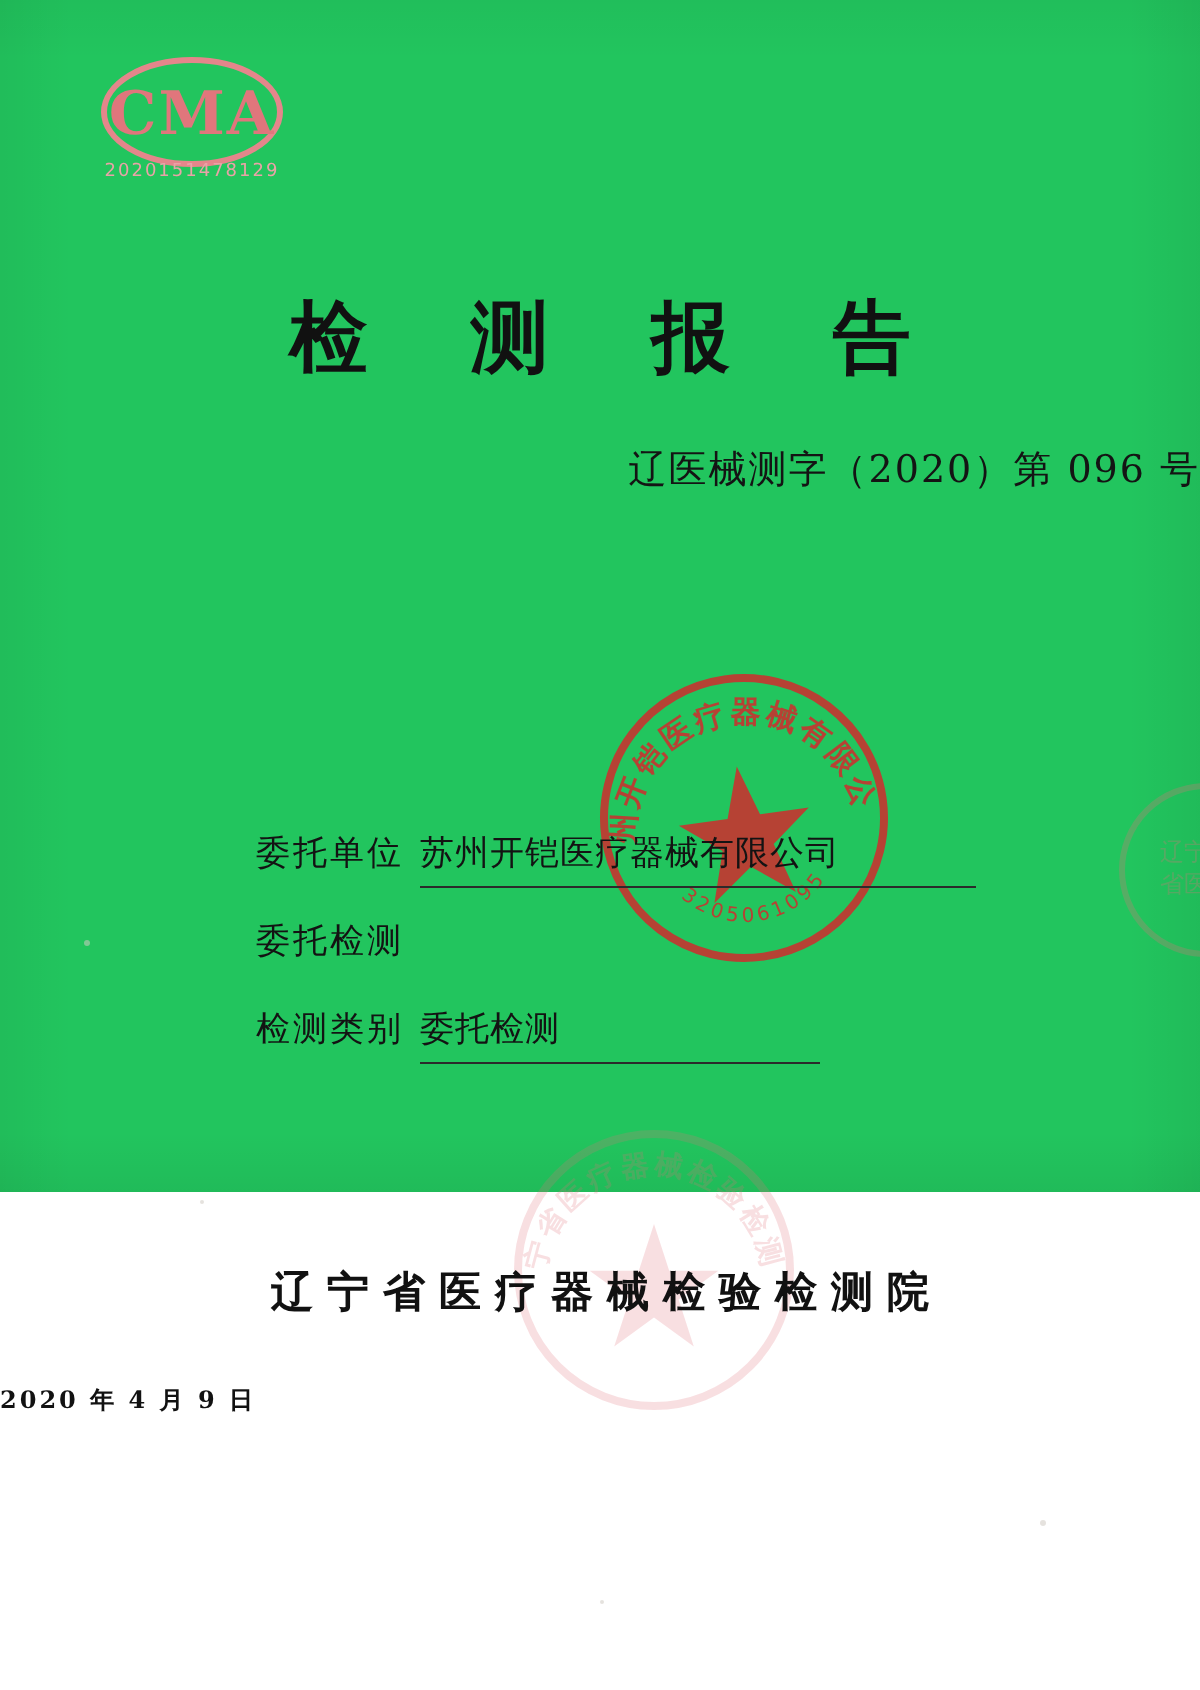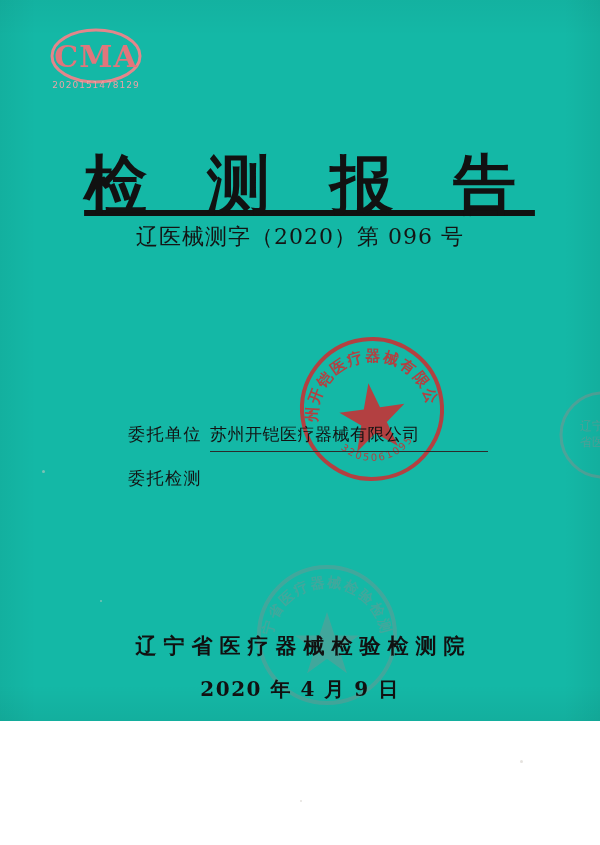--- a/index.html
+++ b/index.html
@@ -10,22 +10,22 @@
     width: 600px;
     height: 845px;
     background: #ffffff;
     font-family: "Liberation Serif", "DejaVu Serif", serif;
     color: #1a1a1a;
     overflow: hidden;
   }
   .page {
     position: relative;
     width: 600px;
-    height: 721px;
-    background: #14b8a6;
+    height: 596px;
+    background: #22c55e;
     box-sizing: border-box;
   }
 
   
   .paper-shade {
     position: absolute;
     inset: 0;
     pointer-events: none;
     background:
       linear-gradient(to right, rgba(0,0,0,0.045), rgba(0,0,0,0) 6%, rgba(0,0,0,0) 94%, rgba(0,0,0,0.05)),
@@ -42,53 +42,52 @@
   }
   .cma-mark svg { display: block; }
 
   
   .doc-title {
     position: absolute;
     top: 142px;
     left: 0;
     width: 100%;
     text-align: center;
-    font-size: 63px;
+    font-size: 39px;
     font-weight: bold;
     letter-spacing: 19px;
     text-indent: 19px;
     color: #111111;
     font-family: "DejaVu Serif", "Liberation Serif", serif;
-    text-decoration: underline;
   }
 
   .doc-number {
     position: absolute;
     top: 222px;
     left: 0;
     width: 100%;
-    text-align: center;
-    font-size: 22px;
+    text-align: right;
+    font-size: 19px;
     letter-spacing: 1px;
     color: #141414;
     font-family: "DejaVu Serif", "Liberation Serif", serif;
   }
 
   
   .fields {
     position: absolute;
     left: 128px;
     top: 415px;
     width: 360px;
   }
   .field-row {
     position: relative;
     height: 44px;
     display: flex;
-    align-items: center;
+    align-items: flex-start;
   }
   .field-label {
     font-size: 17px;
     letter-spacing: 1.5px;
     white-space: nowrap;
     padding-bottom: 6px;
     color: #131313;
     font-family: "DejaVu Sans", "Liberation Sans", sans-serif;
   }
   .field-value-wrap {
@@ -115,25 +114,25 @@
     text-align: center;
     font-size: 21px;
     letter-spacing: 7px;
     text-indent: 7px;
     font-weight: bold;
     color: #111111;
     font-family: "DejaVu Serif", "Liberation Serif", serif;
   }
   .issue-date {
     position: absolute;
-    top: 676px;
-    left: 0;
-    width: 100%;
-    text-align: center;
-    font-size: 20px;
+    top: 692px;
+    left: 0;
+    width: 100%;
+    text-align: left;
+    font-size: 12px;
     letter-spacing: 1.5px;
     font-weight: bold;
     color: #111111;
     font-family: "DejaVu Serif", "Liberation Serif", serif;
   }
 
   
   .stamp {
     position: absolute;
     pointer-events: none;
@@ -227,20 +226,26 @@
       <span class="field-label">委托单位</span>
       <span class="field-value-wrap">
         <span class="field-value">苏州开铠医疗器械有限公司</span>
       </span>
     </div>
 
     <div class="field-row short">
       <span class="field-label">委托检测</span>
     </div>
 
+    <div class="field-row shorter">
+      <span class="field-label">检测类别</span>
+      <span class="field-value-wrap">
+        <span class="field-value">委托检测</span>
+      </span>
+    </div>
 
   </div>
 
   <div class="issuer">辽宁省医疗器械检验检测院</div>
 
   <div class="issue-date">2020 年 4 月 9 日</div>
 
   <div class="speck" style="left:42px; top:470px; width:3px; height:3px;"></div>
   <div class="speck" style="left:100px; top:600px; width:2px; height:2px;"></div>
   <div class="speck" style="left:520px; top:760px; width:3px; height:3px;"></div>

